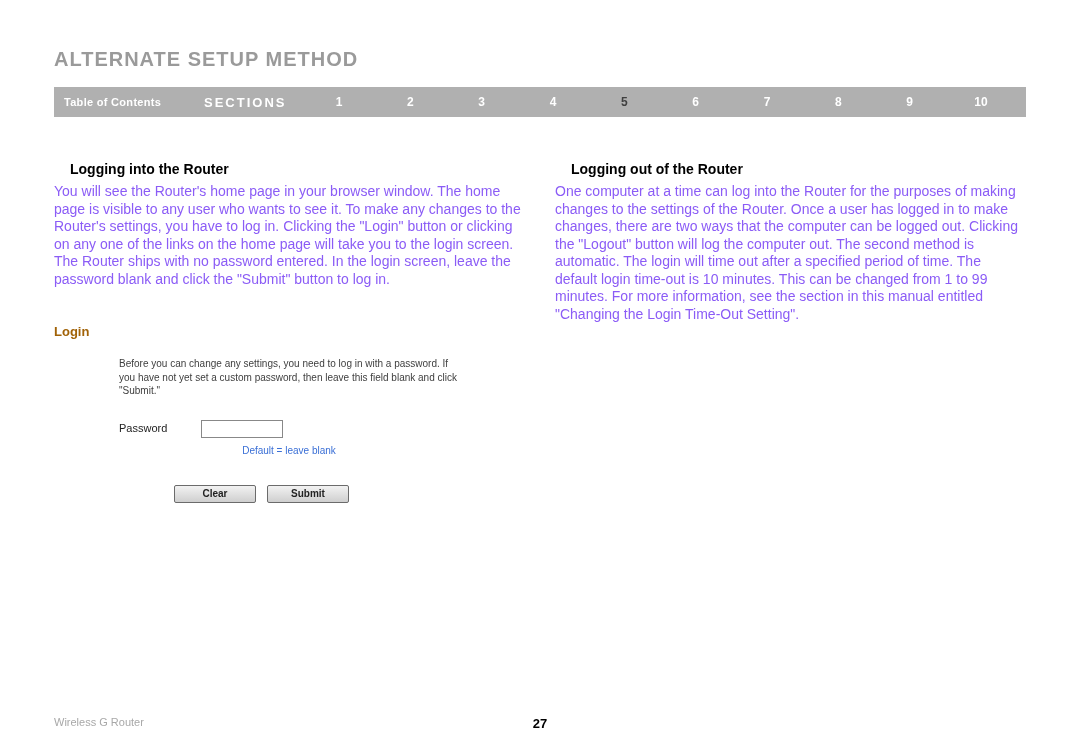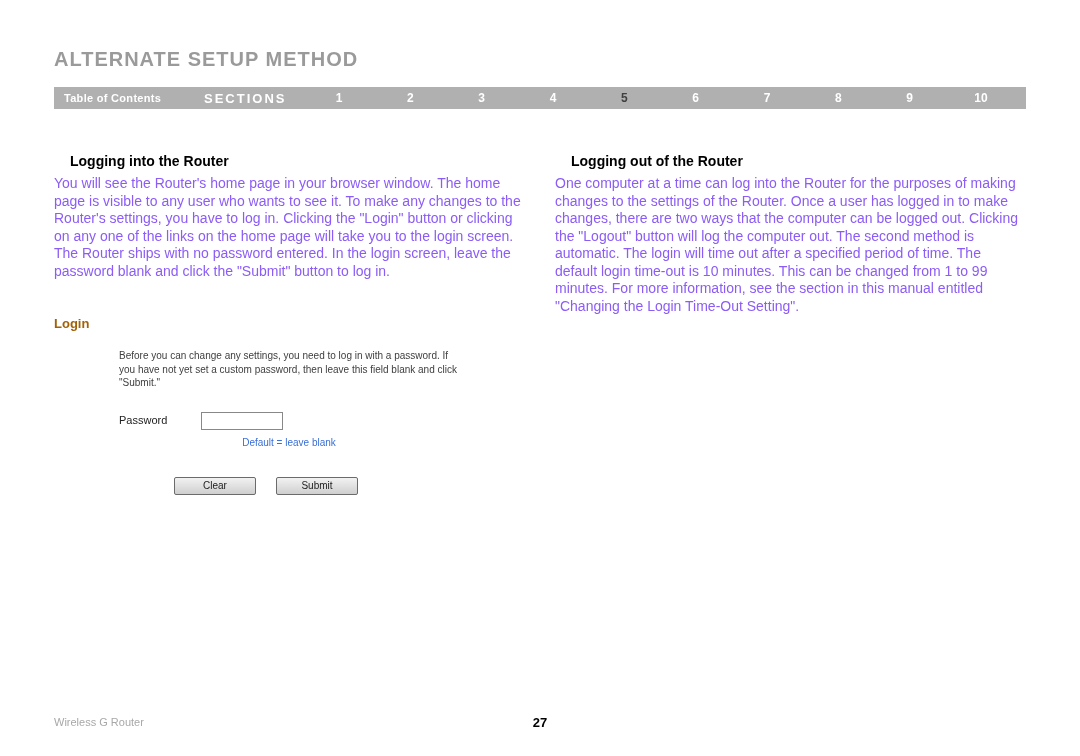--- a/index.html
+++ b/index.html
@@ -19,21 +19,21 @@
   .title {
     color: #9a9a9a;
     font-size: 20px;
     font-weight: bold;
     letter-spacing: 1px;
     font-family: Arial, Helvetica, sans-serif;
     margin-bottom: 16px;
   }
   .navbar {
     background: #b0b0b0;
-    height: 22px;
+    height: 30px;
     display: flex;
     align-items: center;
     color: #ffffff;
     font-size: 11px;
     font-weight: bold;
   }
   .nav-toc {
     padding-left: 10px;
     letter-spacing: 0.3px;
     width: 150px;
@@ -113,43 +113,44 @@
     background: #fff;
   }
   .default-hint {
     color: #3a6fd6;
     font-size: 10px;
     margin-top: 6px;
     text-align: center;
   }
   .btnrow {
     display: flex;
-    gap: 20px;
+    gap: 11px;
     margin-top: 28px;
     margin-left: 55px;
+    font-weight: bold;
   }
   .greybtn {
     width: 80px;
     height: 16px;
     font-size: 10px;
     background: linear-gradient(#f2f2f2, #cfcfcf);
     border: 1px solid #6b6b6b;
     border-radius: 2px;
     display: flex;
     align-items: center;
     justify-content: center;
     color: #222;
   }
   .footer {
     position: absolute;
     bottom: 28px;
     left: 54px;
     right: 54px;
     display: flex;
-    align-items: center;
+    align-items: flex-start;
     justify-content: space-between;
     font-size: 11px;
     color: #a8a8a8;
   }
   .footer-center {
     position: absolute;
     left: 50%;
     transform: translateX(-50%);
     font-size: 13px;
     font-weight: bold;

